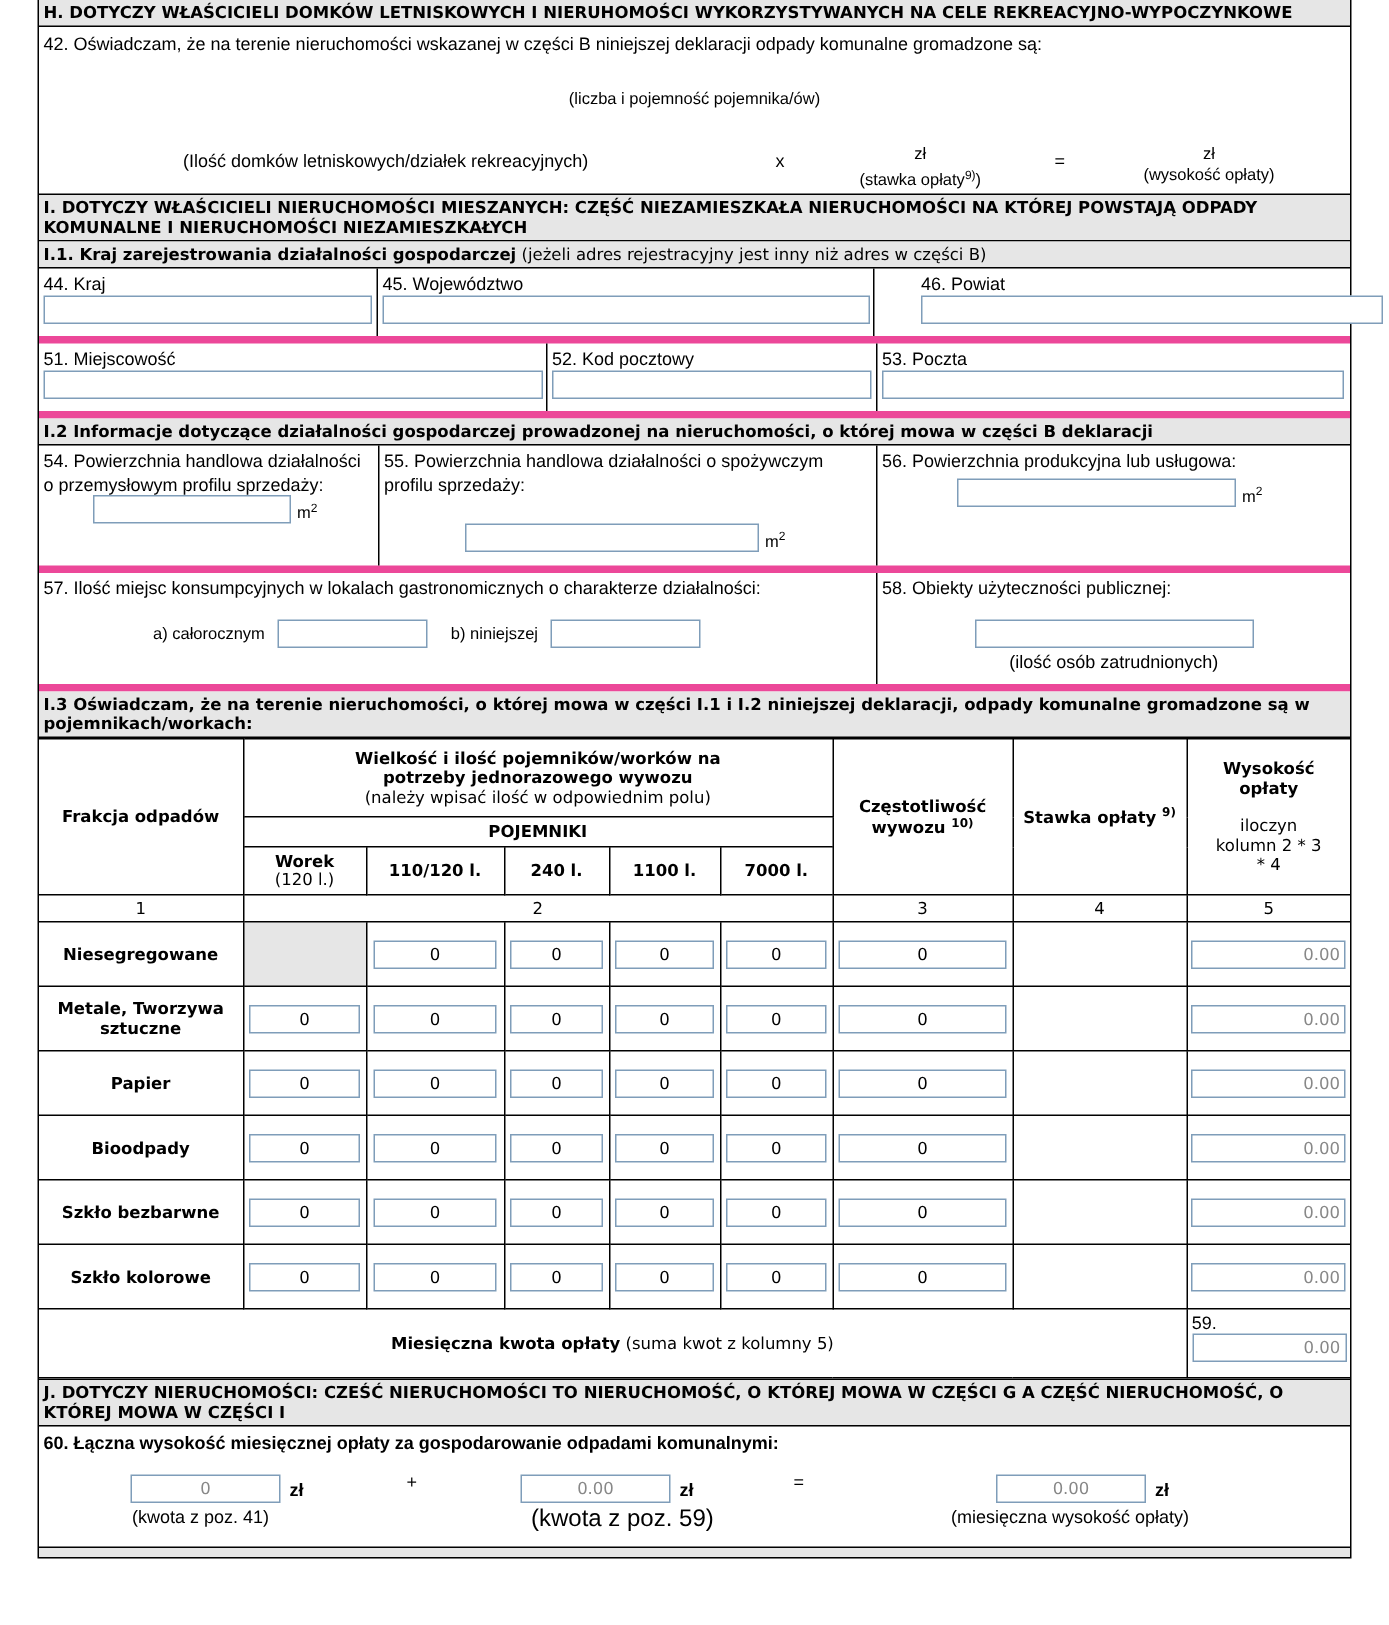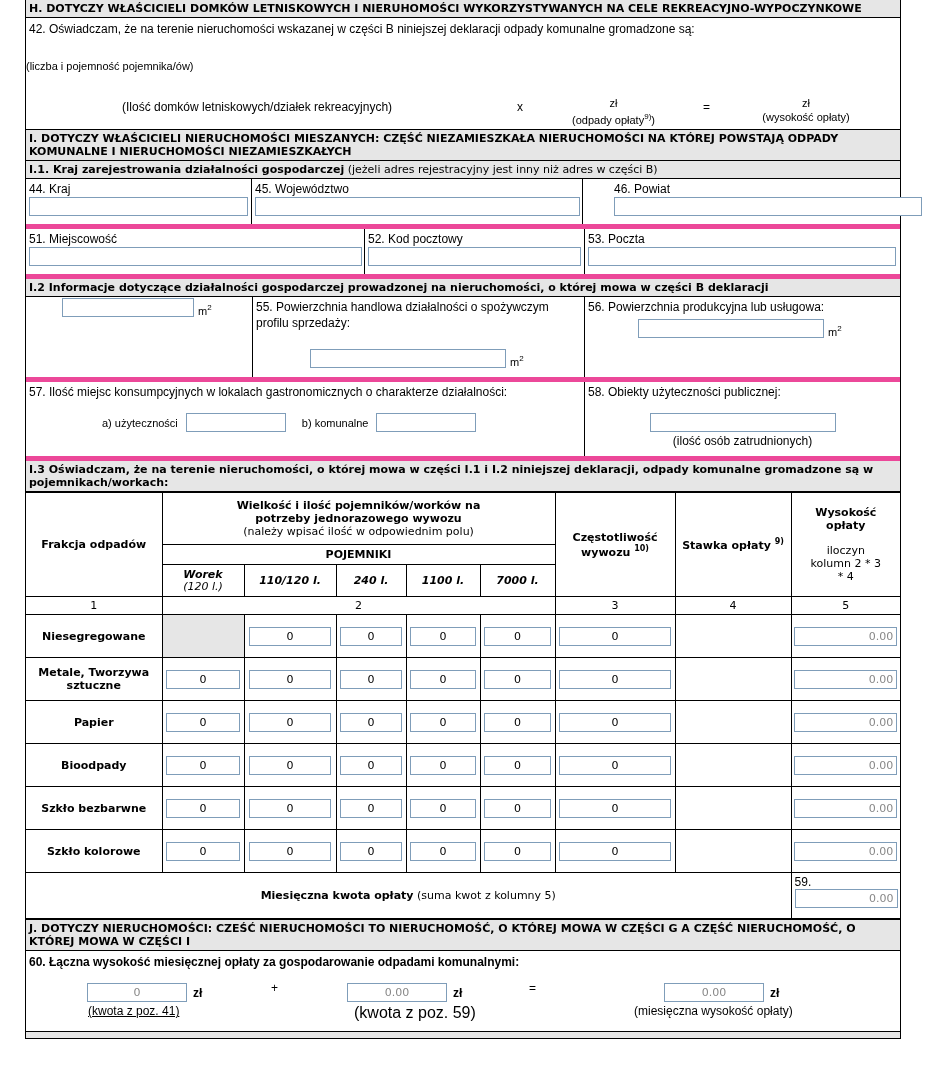--- a/index.html
+++ b/index.html
@@ -31,26 +31,26 @@
   .gray { background: #e6e6e6; }
 </style>
 </head>
 <body>
 
 <div class="wrap">
 
   <div class="sec-head" style="border-top:none;">H. DOTYCZY WŁAŚCICIELI DOMKÓW LETNISKOWYCH I NIERUHOMOŚCI WYKORZYSTYWANYCH NA CELE REKREACYJNO-WYPOCZYNKOWE</div>
   <div style="border-bottom:1px solid #000; height:111px; position:relative;">
     <div class="lbl" style="position:absolute; left:3px; top:3px;">42. Oświadczam, że na terenie nieruchomości wskazanej w części B niniejszej deklaracji odpady komunalne gromadzone są:</div>
-    <div class="lbl" style="position:absolute; left:0; width:874px; top:40px; text-align:left; font-size:11px;">(liczba i pojemność pojemnika/ów)</div>
+    <div class="lbl" style="position:absolute; left:0; width:874px; top:40px; text-align:center; font-size:11px;">(liczba i pojemność pojemnika/ów)</div>
     <div class="lbl" style="position:absolute; left:96px; top:81px;">(Ilość domków letniskowych/działek rekreacyjnych)</div>
     <div class="lbl" style="position:absolute; left:491px; top:81px;">x</div>
     <div class="lbl center" style="position:absolute; left:535px; width:105px; top:78px; font-size:11px; line-height:14px;">
       <div>zł</div>
-      <div><span>(odpady opłaty</span><sup>9)</sup><span>)</span></div>
+      <div><span>(stawka opłaty</span><sup>9)</sup><span>)</span></div>
     </div>
     <div class="lbl" style="position:absolute; left:677px; top:81px;">=</div>
     <div class="lbl center" style="position:absolute; left:725px; width:110px; top:78px; font-size:11px; line-height:14px;">
       <div>zł</div>
       <div>(wysokość opłaty)</div>
     </div>
   </div>
 
   <div class="sec-head" style="border-top:none;">I. DOTYCZY WŁAŚCICIELI NIERUCHOMOŚCI MIESZANYCH: CZĘŚĆ NIEZAMIESZKAŁA NIERUCHOMOŚCI NA KTÓREJ POWSTAJĄ ODPADY KOMUNALNE I NIERUCHOMOŚCI NIEZAMIESZKAŁYCH</div>
   <div class="sub-head"><b>I.1. Kraj zarejestrowania działalności gospodarczej</b> <span class="n">(jeżeli adres rejestracyjny jest inny niż adres w części B)</span></div>
@@ -83,20 +83,21 @@
     <div class="cell" style="width:315px;">
       <div class="lbl">53. Poczta</div>
       <input class="fld" style="width: 308px;" value="">
     </div>
   </div>
 
   <div class="sub-head"><b>I.2 Informacje dotyczące działalności gospodarczej prowadzonej na nieruchomości, o której mowa w części B deklaracji</b></div>
 
   <div class="row" style="height:80px;">
     <div class="cell" style="width:227px;">
+      <div class="lbl">54. Powierzchnia handlowa działalności o przemysłowym profilu sprzedaży:</div>
       <div style="display:flex; align-items:flex-end; margin-left:33px; margin-top:-1px;">
         <input class="fld" style="width: 132px;" value="">
         <span style="margin-left:4px; font-size:11px;"><span>m</span><sup>2</sup></span>
       </div>
     </div>
     <div class="cell" style="width:332px;">
       <div class="lbl">55. Powierzchnia handlowa działalności o spożywczym profilu sprzedaży:</div>
       <div style="display:flex; align-items:flex-end; margin-left:54px; margin-top:18px;">
         <input class="fld" style="width: 196px;" value="">
         <span style="margin-left:4px; font-size:11px;"><span>m</span><sup>2</sup></span>
@@ -108,23 +109,23 @@
         <input class="fld" style="width: 186px;" value="">
         <span style="margin-left:4px; font-size:11px;"><span>m</span><sup>2</sup></span>
       </div>
     </div>
   </div>
 
   <div class="row" style="height:74px;">
     <div class="cell" style="width:559px;">
       <div class="lbl">57. Ilość miejsc konsumpcyjnych w lokalach gastronomicznych o charakterze działalności:</div>
       <div style="display:flex; align-items:center; margin-left:73px; margin-top:13px; font-size:11px;">
-        <span>a) użyteczności</span>
+        <span>a) całorocznym</span>
         <input class="fld" style="width: 100px; margin-left: 8px;" value="">
-        <span style="margin-left:16px;">b) komunalne</span>
+        <span style="margin-left:16px;">b) niniejszej</span>
         <input class="fld" style="width: 100px; margin-left: 8px;" value="">
       </div>
     </div>
     <div class="cell" style="width:315px;">
       <div class="lbl">58. Obiekty użyteczności publicznej:</div>
       <input class="fld" style="width: 186px; margin: 13px 0px 0px 62px;" value="">
       <div class="center" style="font-size:12px; margin-top:2px;">(ilość osób zatrudnionych)</div>
     </div>
   </div>
 
@@ -152,21 +153,21 @@
       <td rowspan="3" class="bold"><span>Częstotliwość wywozu</span> <sup>10)</sup></td>
       <td rowspan="3" class="bold"><span>Stawka opłaty</span> <sup>9)</sup></td>
       <td rowspan="3" class="last" style="line-height:13px;">
         <div class="bold" style="padding:0 20px;">Wysokość opłaty</div>
         <div style="margin-top:12px; padding:0 15px;">iloczyn kolumn 2 * 3 * 4</div>
       </td>
     </tr>
     <tr style="height:20px;">
       <td colspan="5" class="bold">POJEMNIKI</td>
     </tr>
-    <tr style="height:32px;font-style:italic;">
+    <tr style="height:32px;">
       <td style="line-height:12px;">
             <div class="bold">Worek</div>
             <div>(120 l.)</div>
           </td>
       <td class="bold">110/120 l.</td>
       <td class="bold">240 l.</td>
       <td class="bold">1100 l.</td>
       <td class="bold">7000 l.</td>
     </tr>
     <tr style="height:18px;">
@@ -337,21 +338,21 @@
     </tr>
   </tbody>
     </table>
 
   <div class="sec-head">J. DOTYCZY NIERUCHOMOŚCI: CZEŚĆ NIERUCHOMOŚCI TO NIERUCHOMOŚĆ, O KTÓREJ MOWA W CZĘŚCI G A CZĘŚĆ NIERUCHOMOŚĆ, O KTÓREJ MOWA W CZĘŚCI I</div>
   <div style="height:80px; border-bottom:1px solid #000; position:relative;">
     <div class="lbl" style="position:absolute; left:3px; top:3px; font-weight:bold;">60. Łączna wysokość miesięcznej opłaty za gospodarowanie odpadami komunalnymi:</div>
 
     <input class="fld" style="position: absolute; left: 61px; top: 32px; width: 100px; text-align: center; color: rgb(136, 136, 136);" readonly="" value="0">
     <span class="bold" style="position:absolute; left:167px; top:35px;">zł</span>
-    <div style="position:absolute; left:62px; top:53px; font-size:12px;text-decoration:underline;">(kwota z poz. 41)</div>
+    <div style="position:absolute; left:62px; top:53px; font-size:12px;">(kwota z poz. 41)</div>
 
     <span style="position:absolute; left:245px; top:30px;">+</span>
 
     <input class="fld" style="position: absolute; left: 321px; top: 32px; width: 100px; text-align: center; color: rgb(136, 136, 136);" readonly="" value="0.00">
     <span class="bold" style="position:absolute; left:427px; top:35px;">zł</span>
     <div style="position:absolute; left:328px; top:53px; font-size:16px;">(kwota z poz. 59)</div>
 
     <span style="position:absolute; left:503px; top:30px;">=</span>
 
     <input class="fld" style="position: absolute; left: 638px; top: 32px; width: 100px; text-align: center; color: rgb(136, 136, 136);" readonly="" value="0.00">

